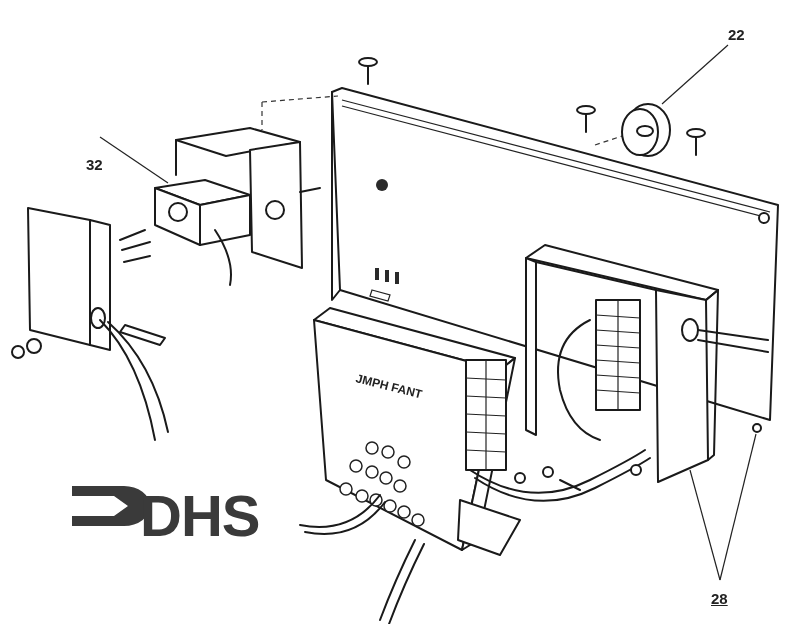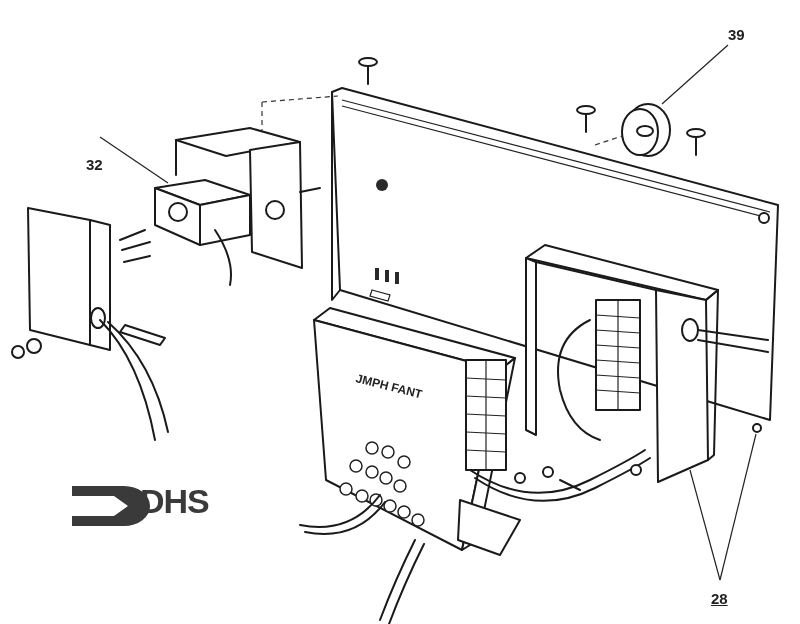--- a/index.html
+++ b/index.html
@@ -4,21 +4,21 @@
 <style>
   html,body{margin:0;padding:0;background:#fff;}
   body{width:800px;height:624px;position:relative;overflow:hidden;font-family:"Liberation Sans",sans-serif;}
   svg{position:absolute;left:0;top:0;}
   .ln{fill:none;stroke:#1a1a1a;stroke-width:2;stroke-linejoin:round;stroke-linecap:round;}
   .thin{fill:none;stroke:#222;stroke-width:1.2;}
   .dash{fill:none;stroke:#333;stroke-width:1.2;stroke-dasharray:5 4;}
   .fillw{fill:#fff;stroke:#1a1a1a;stroke-width:2;stroke-linejoin:round;}
   .dark{fill:#2a2a2a;}
   .callout{position:absolute;font-weight:bold;font-size:15px;color:#222;}
-  .logo-text{position:absolute;font-weight:bold;font-size:34px;color:#3a3a3a;letter-spacing:-1px;}
+  .logo-text{position:absolute;font-weight:bold;font-size:58px;color:#3a3a3a;letter-spacing:-1px;}
   .panel-text{font-family:"Liberation Sans",sans-serif;font-weight:bold;font-size:12px;fill:#222;}
 </style>
 </head>
 <body>
 
 <svg width="800" height="624" viewBox="0 0 800 624">
 
   <g>
     <polygon class="fillw" points="332,92 342,88 778,205 770,420 720,405 340,290"></polygon>
     <polyline class="ln" points="332,92 332,300 340,290"></polyline>
@@ -157,15 +157,15 @@
 
   <line x1="690" y1="470" x2="720" y2="580" class="thin"></line>
   <line x1="756" y1="434" x2="720" y2="580" class="thin"></line>
 
   <g>
     <path fill="#3a3a3a" d="M72,486 h52 a26,20 0 0 1 0,40 h-52 v-10 h42 l14,-10 l-14,-10 h-42z"></path>
   </g>
 </svg>
 
 <div class="callout" style="left:86px;top:116px;margin-top:40px;">32</div>
-<div class="callout" style="left:728px;top:26px;">39</div>
+<div class="callout" style="left:728px;top:26px;">22</div>
 <div class="callout" style="left:711px;top:590px;text-decoration:underline;">28</div>
 <div class="logo-text" style="left:140px;top:482px;">DHS</div>
 
 </body></html>

